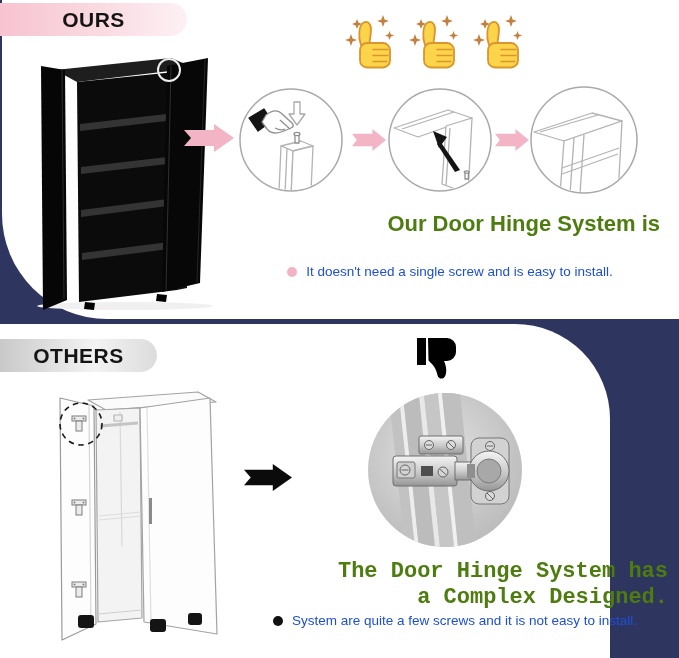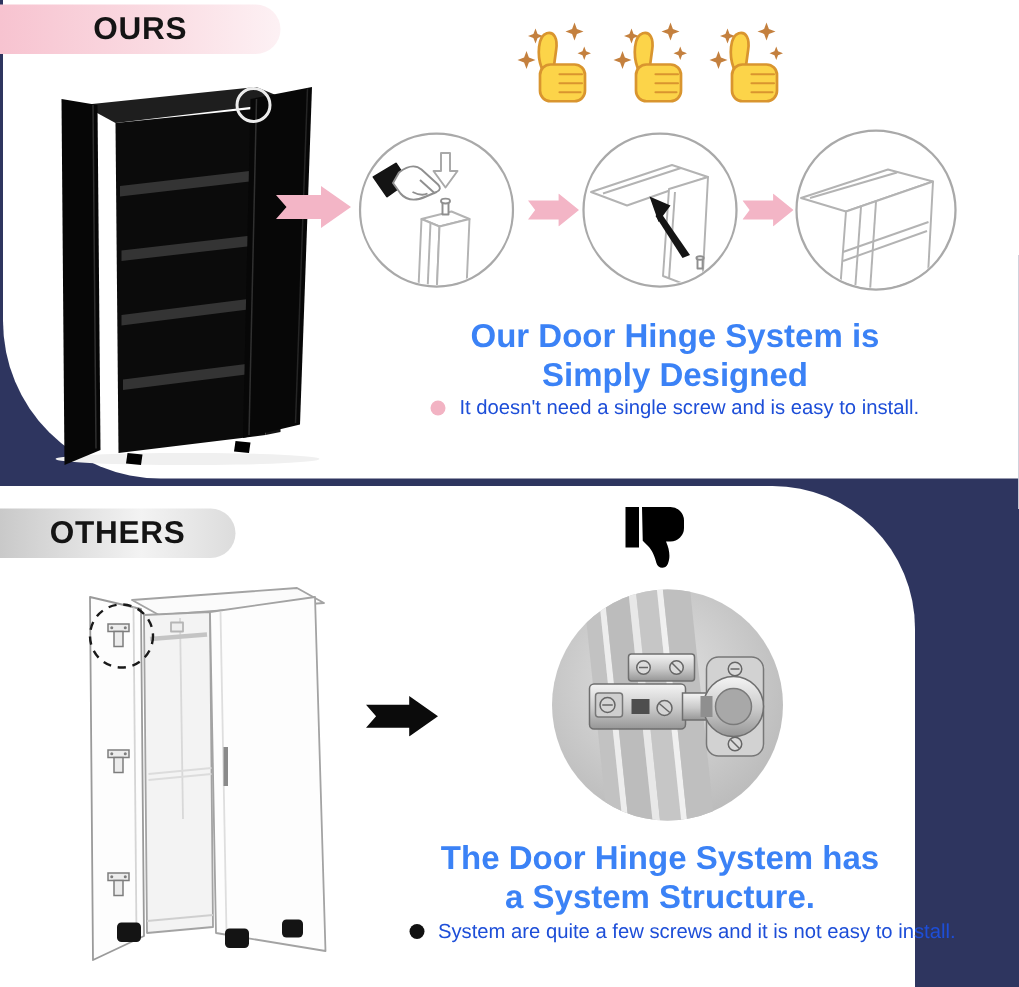--- a/index.html
+++ b/index.html
@@ -22,21 +22,21 @@
     background:linear-gradient(90deg,#c9c9c9 0%,#f3f3f3 60%,#dcdcdc 100%);}
   .thumbs-row{position:absolute;left:341px;top:12px;display:flex;gap:12px;}
   .thumb{width:52px;height:58px;}
   .thumb svg{width:100%;height:100%;display:block;}
   .illus svg{width:100%;height:100%;display:block;}
   .arrow{position:absolute;}
   .arrow svg{width:100%;height:100%;display:block;}
   .arrow.pink{color:#f3b5c6;}
   .arrow.black{color:#0b0b0b;}
   .step-circle{position:absolute;}
-  .heading{position:absolute;text-align:center;font-weight:bold;font-size:22px;line-height:26px;color:#3b82f6;margin:0;}
+  .heading{position:absolute;text-align:right;font-weight:bold;font-size:22px;line-height:26px;color:#4d7c0f;margin:0;}
   .bullet-row{position:absolute;display:flex;align-items:flex-start;justify-content:center;font-size:13.5px;color:#1d4ed8;}
   .dot{width:10px;height:10px;border-radius:50%;margin:3px 9px 0 0;flex:none;}
   .dot.pink{background:#f2b3c3;}
   .dot.black{background:#111;}
 </style>
 </head>
 <body>
 
 <div class="canvas">
   <div class="navy-backdrop"></div>
@@ -194,21 +194,20 @@
           <line x1="44" y1="52" x2="40" y2="108"></line>
           <line x1="54" y1="48.5" x2="50" y2="108"></line>
           <line x1="32" y1="82" x2="89" y2="62"></line>
           <line x1="32" y1="88" x2="88" y2="68"></line>
         </g>
       </svg>
     </div>
 
     <h2 class="heading" style="left:238px;top:211px;width:420px;">
       <span>Our Door Hinge System is</span><br>
-      <span>Simply Designed</span>
     </h2>
 
     <div class="bullet-row" style="left:238px;top:264px;width:420px;">
       <span class="dot pink"></span>
       <span>It doesn't need a single screw and is easy to install.</span>
     </div>
   </section>
 
   <section class="card card-bottom">
 
@@ -316,23 +315,23 @@
             <line x1="120" y1="54" x2="126" y2="54" stroke="#666"></line>
           <circle cx="123" cy="104" r="4.5" fill="#dadada" stroke="#666"></circle>
             <line x1="120" y1="101" x2="126" y2="107" stroke="#666"></line>
           <circle cx="122" cy="79" r="20" fill="url(#met)" stroke="#6f6f6f"></circle>
           <circle cx="122" cy="79" r="12" fill="#a8a8a8" stroke="#7a7a7a"></circle>
           <rect x="100" y="72" width="8" height="14" fill="#8f8f8f"></rect>
         </g>
       </svg>
     </div>
 
-    <h2 class="heading" style="left:228px;top:235px;width:424px;">
+    <h2 class="heading" style="left:244px;top:235px;width:424px;font-family:Liberation Mono, monospace;">
       <span>The Door Hinge System has</span><br>
-      <span>a System Structure.</span>
+      <span>a Complex Designed.</span>
     </h2>
 
     <div class="bullet-row" style="left:240px;top:289px;width:430px;">
       <span class="dot black"></span>
       <span>System are quite a few screws and it is not easy to install.</span>
     </div>
   </section>
 </div>
 
 </body></html>

